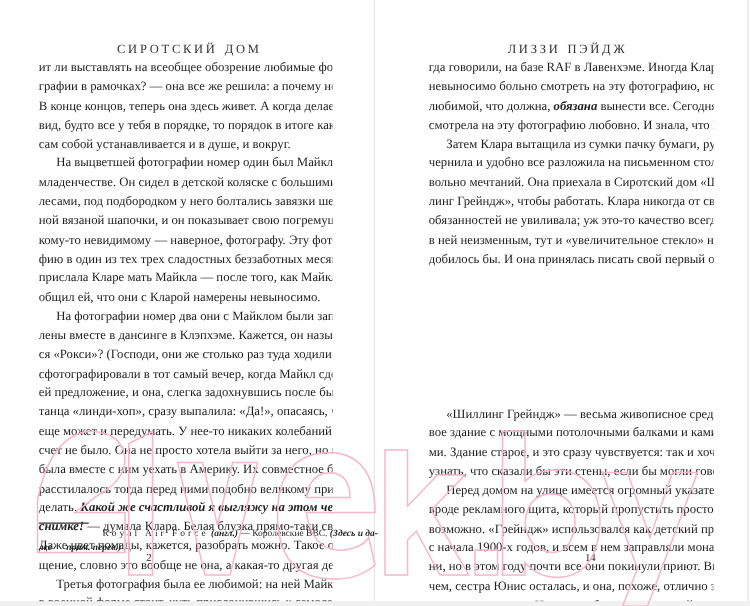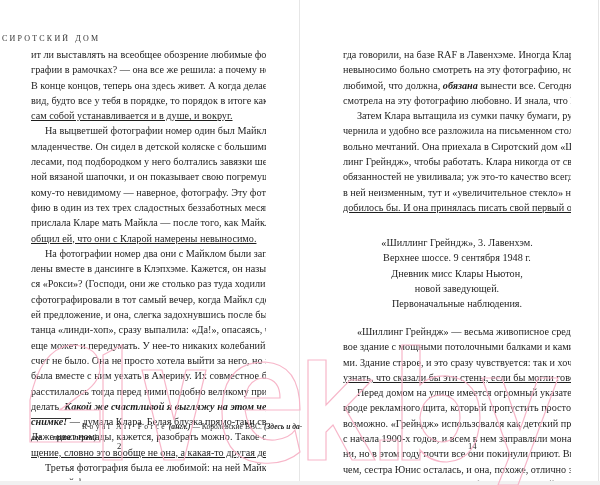--- a/index.html
+++ b/index.html
@@ -3,29 +3,29 @@
 <meta charset="utf-8">
 <style>
   html, body { margin: 0; padding: 0; background: #ffffff; }
   body { width: 600px; height: 485px; position: relative; overflow: hidden; font-family: "Liberation Serif", "DejaVu Serif", serif; color: #1e1e1e; }
   .spread { position: absolute; left: 0; top: 0; width: 598px; height: 481px; background: #fff; border-right: 1px solid #e4e4e4; border-bottom: 1px solid #e8e8e8; }
   .bottom-shade { position: absolute; left: 0; top: 481px; width: 600px; height: 4px; background: #f1f1f1; }
   .spine { position: absolute; left: 299px; top: 0; width: 1px; height: 481px; background: #e6e6e6; }
   .page { position: absolute; top: 0; height: 481px; }
   .page.left { left: 0; width: 299px; }
   .page.right { left: 300px; width: 298px; }
-  .running-head { position: absolute; top: 31px; left: 0; width: 100%; font-size: 11px; letter-spacing: 2.2px; color: #333; text-transform: lowercase; font-variant: small-caps; }
+  .running-head { position: absolute; top: 31px; left: 0; width: 100%; text-align: center; font-size: 14px; letter-spacing: 2.2px; color: #333; text-transform: lowercase; font-variant: small-caps; }
   .left .running-head { width: 299px; left: 0; }
   .left .running-head span { position: relative; left: 2px; }
   .right .running-head span { position: relative; left: 5px; }
   .text { position: absolute; font-size: 10.2px; line-height: 15.3px; text-align: justify; }
   .left .text { left: 31px; top: 47px; width: 235px; }
   .right .text { left: 43px; top: 47px; width: 228px; }
   .text .line { display: block; text-align: justify; text-align-last: justify; white-space: nowrap; overflow: hidden; height: 15.3px; }
-  .text .line.last { text-align-last: left; text-decoration: underline; }
+  .text .line.last { text-align-last: left; }
   .text .line.indent { padding-left: 14px; }
   em, .it { font-style: italic; font-weight: bold; }
   .letter { position: absolute; left: 43px; width: 228px; text-align: center; font-size: 10.2px; line-height: 15.3px; }
   .letter .ln { display: block; }
   .footnote-rule { position: absolute; left: 31px; top: 418px; width: 40px; height: 1px; background: #333; }
   .footnote { position: absolute; left: 31px; top: 421px; width: 235px; font-size: 7.6px; line-height: 11px; }
   .footnote .fn-first { padding-left: 14px; display: block; white-space: nowrap; }
   .footnote .spaced { letter-spacing: 2.4px; margin-left: 37px; }
   .footnote .fn-second { display: block; }
   .folio { position: absolute; top: 441px; font-size: 8.6px; }
@@ -74,39 +74,33 @@
       </div>
     <div class="footnote-rule"></div>
     <div class="footnote">
       <span class="fn-first"><span class="spaced">Royal Air Force</span> <em>(англ.)</em><span> — Королевские ВВС. </span><em>(Здесь и да-</em></span>
       <span class="fn-second"><em>лее</em>&nbsp;&nbsp;&nbsp;&nbsp;&nbsp;&nbsp;<em>прим. перев.)</em></span>
     </div>
     <div class="folio">2</div>
   </div>
 
   <div class="page right">
+    <div class="running-head"><span>Лиззи Пэйдж</span></div>
     <div class="text" id="right-text-top">
         <span class="line"><span>гда говорили, на базе RAF в Лавенхэме. Иногда Кларе было</span></span>
         <span class="line">невыносимо больно смотреть на эту фотографию, но она</span>
         <span class="line"><span>любимой, что должна, </span><em>обязана</em><span> вынести все. Сегодня она</span></span>
         <span class="line">смотрела на эту фотографию любовно. И знала, что Майкл</span>
         <span class="line indent">Затем Клара вытащила из сумки пачку бумаги, ручку,</span>
         <span class="line">чернила и удобно все разложила на письменном столе. До-</span>
         <span class="line">вольно мечтаний. Она приехала в Сиротский дом «Шил-</span>
         <span class="line">линг Грейндж», чтобы работать. Клара никогда от своих</span>
         <span class="line">обязанностей не увиливала; уж это-то качество всегда было</span>
         <span class="line">в ней неизменным, тут и «увеличительное стекло» не пона-</span>
         <span class="line last">добилось бы. И она принялась писать свой первый отчет:</span>
-      </div>
-    <div class="letter" id="letter-heading" style="top: 235px;">
-        <span class="ln">«Шиллинг Грейндж», 3. Лавенхэм.</span>
-        <span class="ln">Верхнее шоссе. 9 сентября 1948 г.</span>
-        <span class="ln">Дневник мисс Клары Ньютон,</span>
-        <span class="ln">новой заведующей.</span>
-        <span class="ln">Первоначальные наблюдения.</span>
       </div>
     <div class="text" id="right-text-bottom" style="top: 324px;">
         <span class="line indent">«Шиллинг Грейндж» — весьма живописное средневеко-</span>
         <span class="line">вое здание с мощными потолочными балками и камина-</span>
         <span class="line">ми. Здание старое, и это сразу чувствуется: так и хочется</span>
         <span class="line last">узнать, что сказали бы эти стены, если бы могли говорить.</span>
         <span class="line indent">Перед домом на улице имеется огромный указатель</span>
         <span class="line">вроде рекламного щита, который пропустить просто не-</span>
         <span class="line">возможно. «Грейндж» использовался как детский приют</span>
         <span class="line">с начала 1900-х годов, и всем в нем заправляли монахи-</span>

